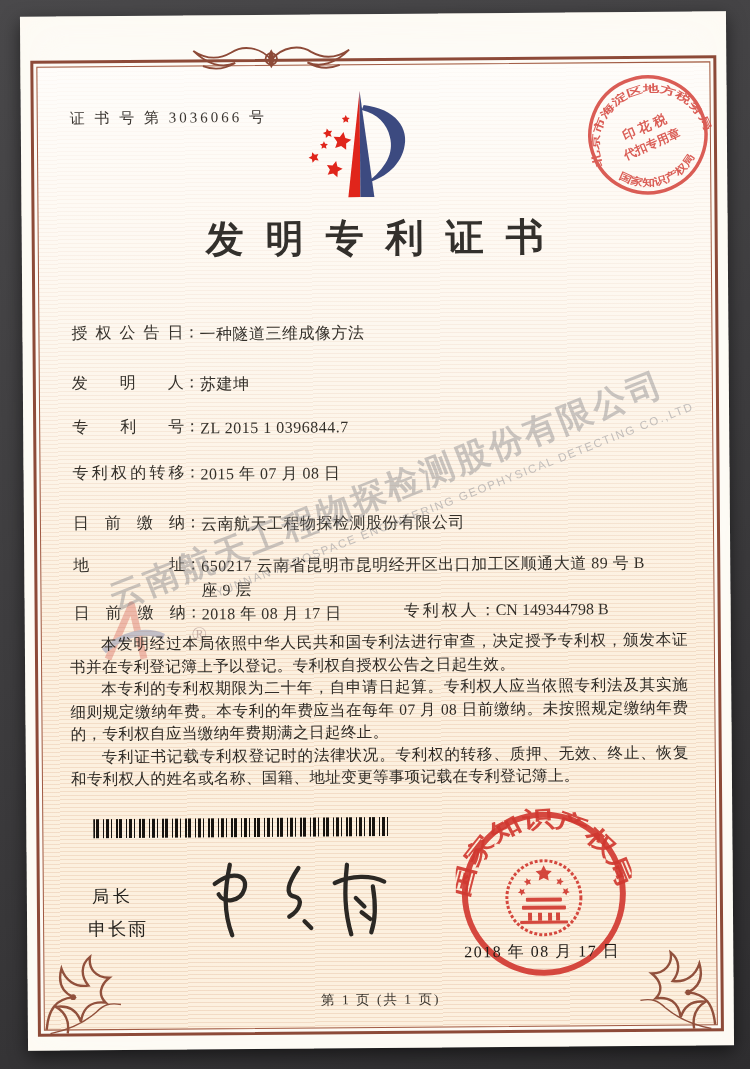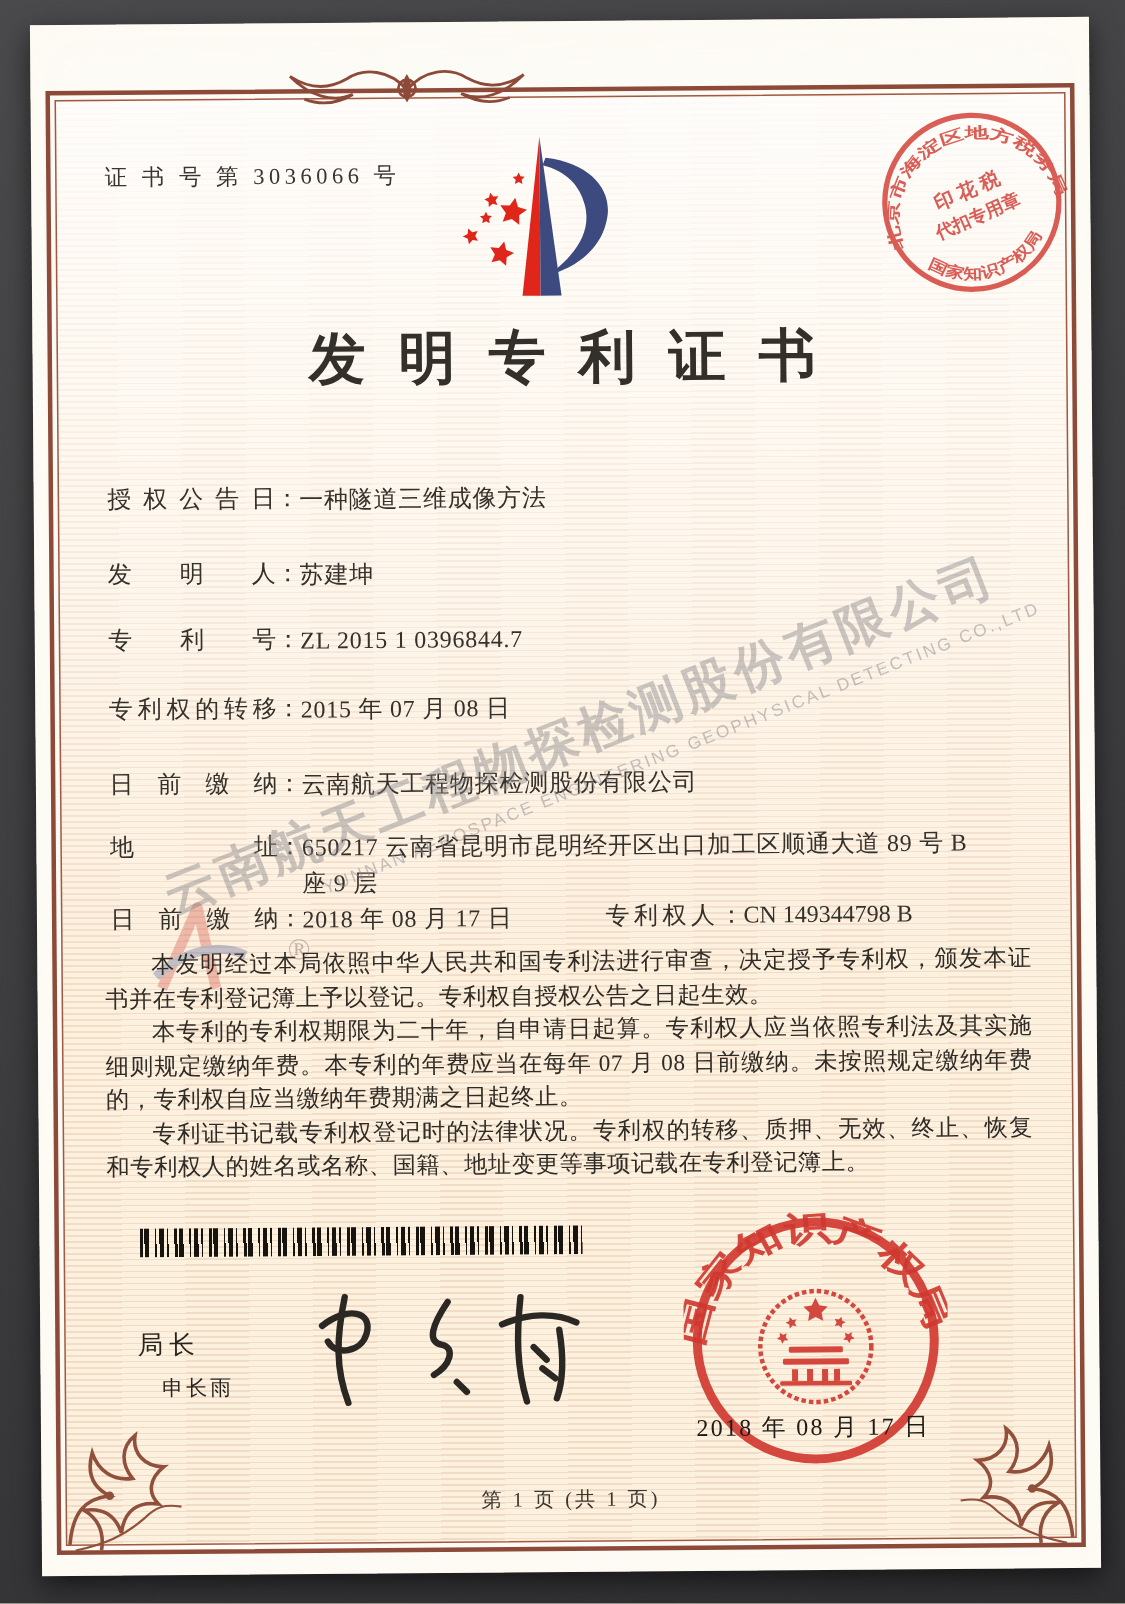--- a/index.html
+++ b/index.html
@@ -36,21 +36,21 @@
   .paras{left:28px;right:26px;top:566px;z-index:2;}
   .paras p{margin:0;text-indent:2em;font-size:15.5px;line-height:22.5px;color:#2f2b26;
            text-align:justify;letter-spacing:.4px;}
   .barcode{left:50px;top:752px;width:295px;height:19px;
     background:repeating-linear-gradient(90deg,
       #17130f 0 2px,transparent 2px 3px,#17130f 3px 6px,transparent 6px 10px,
       #17130f 10px 11px,transparent 11px 13px,#17130f 13px 16px,transparent 16px 18px,
       #17130f 18px 19px,transparent 19px 23px);
   }
   .director-title{left:48px;top:818px;font-size:17px;letter-spacing:4px;color:#27241f;font-family:"Liberation Sans","DejaVu Sans",sans-serif;}
-  .director-name{left:64px;top:850px;font-size:14px;letter-spacing:2px;color:#27241f;font-family:"Liberation Sans","DejaVu Sans",sans-serif;}
+  .director-name{left:44px;top:850px;font-size:18px;letter-spacing:2px;color:#27241f;font-family:"Liberation Sans","DejaVu Sans",sans-serif;}
   .signature{left:150px;top:786px;z-index:4;}
   .seal{left:412px;top:742px;z-index:3;opacity:.95;}
   .seal-date{left:420px;top:878px;font-size:16px;letter-spacing:1.5px;color:#1e1b17;z-index:5;white-space:nowrap;}
   .footer{left:0;right:0;top:926px;text-align:center;font-size:13.5px;letter-spacing:2px;color:#3a352e;}
   .watermark{left:13px;top:402px;width:672px;transform:rotate(-21deg);transform-origin:50% 50%;
              pointer-events:none;z-index:3;text-align:center;}
   .wm-cn{font-size:34px;letter-spacing:3px;color:rgba(128,128,134,.42);white-space:nowrap;
          font-family:"Liberation Sans","DejaVu Sans",sans-serif;font-weight:bold;}
   .wm-en{font-size:11.5px;letter-spacing:1.8px;color:rgba(138,138,144,.5);white-space:nowrap;
          margin-top:4px;padding-left:120px;font-family:"Liberation Sans","DejaVu Sans",sans-serif;}

